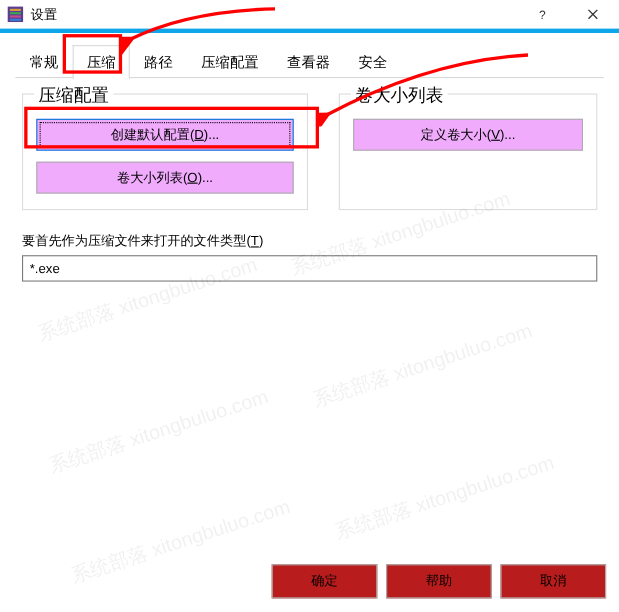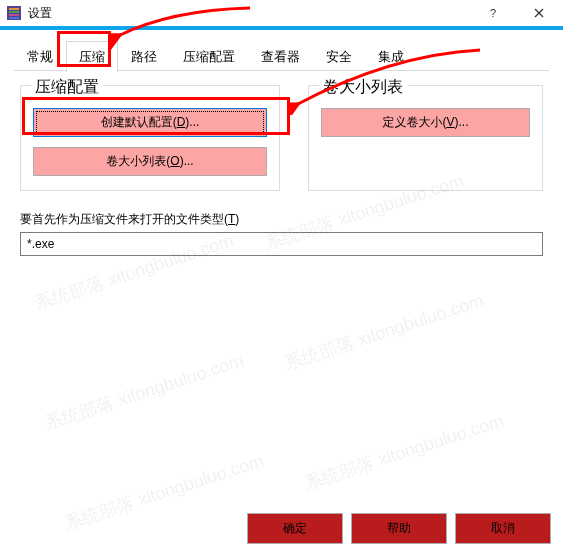--- a/index.html
+++ b/index.html
@@ -77,21 +77,21 @@
     padding: 0 4px;
     font-size: 16px;
   }
   .g1 { width: 260px; }
   .g2 { flex: 1; }
 
   .btn {
     display: block;
     width: 100%;
     border: 1px solid #adadad;
-    background: #fca5a5;
+    background: #f0abfc;
     padding: 5px 12px;
     font-size: 12px;
     text-align: center;
     cursor: default;
     font-family: inherit;
   }
   .btn + .btn { margin-top: 10px; }
   .btn.focus {
     outline: 1px dotted #000;
     outline-offset: -4px;
@@ -174,21 +174,20 @@
   </div>
 </div>
 
 <div class="tabstrip">
   <div class="tab">常规</div>
   <div class="tab active">压缩</div>
   <div class="tab">路径</div>
   <div class="tab">压缩配置</div>
   <div class="tab">查看器</div>
   <div class="tab">安全</div>
-  <div class="tab">集成</div>
   <div class="tabline"></div>
 </div>
 
 <div class="panel">
   <div class="row1">
     <div class="group g1">
       <div class="legend">压缩配置</div>
       <button class="btn focus">
         <span>创建默认配置(</span><span class="key">D</span><span>)...</span>
       </button>

